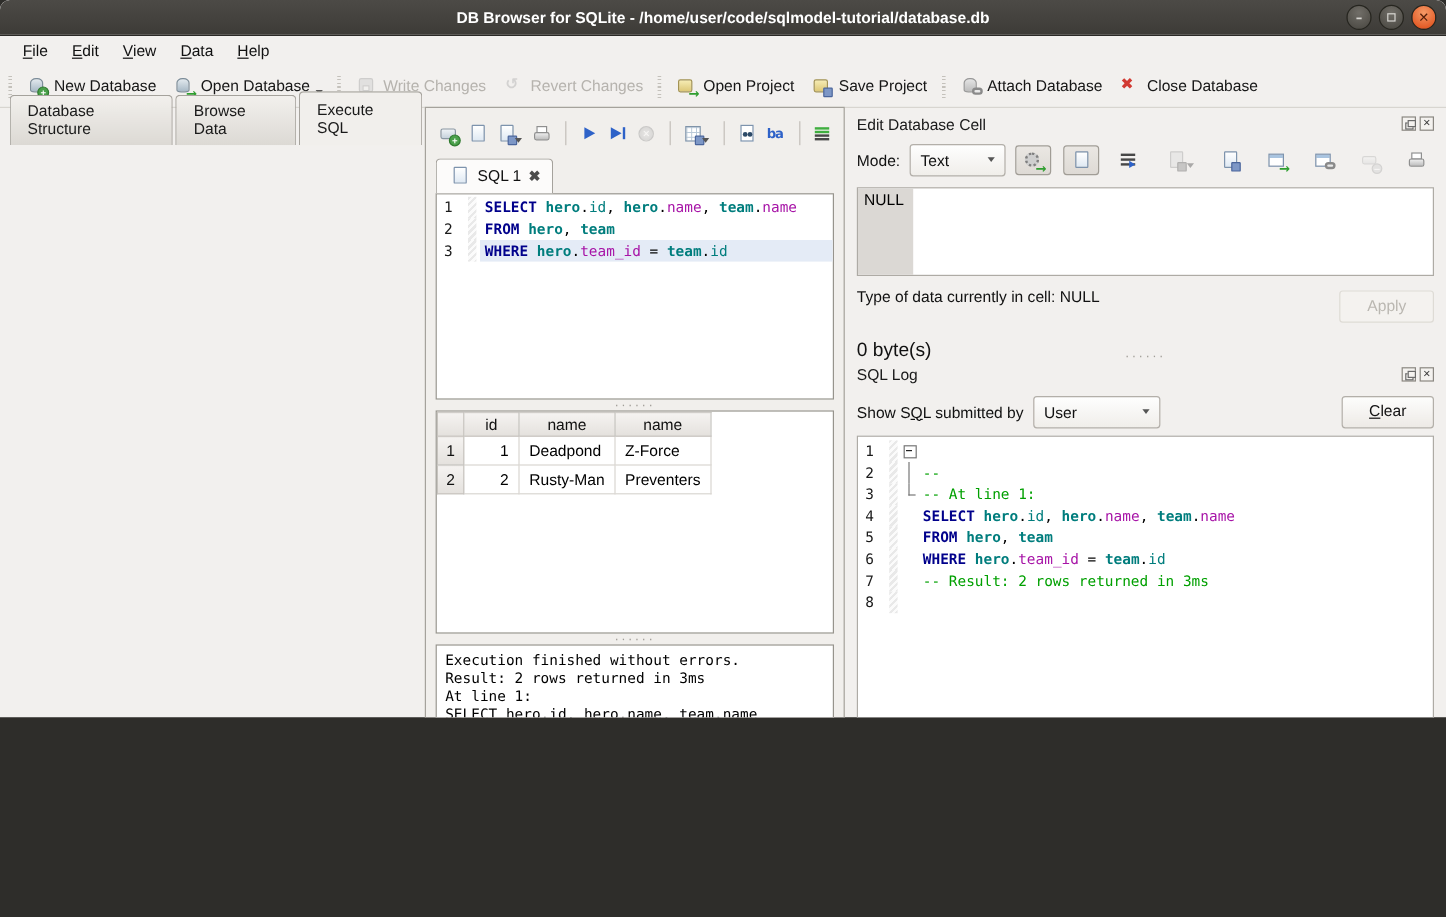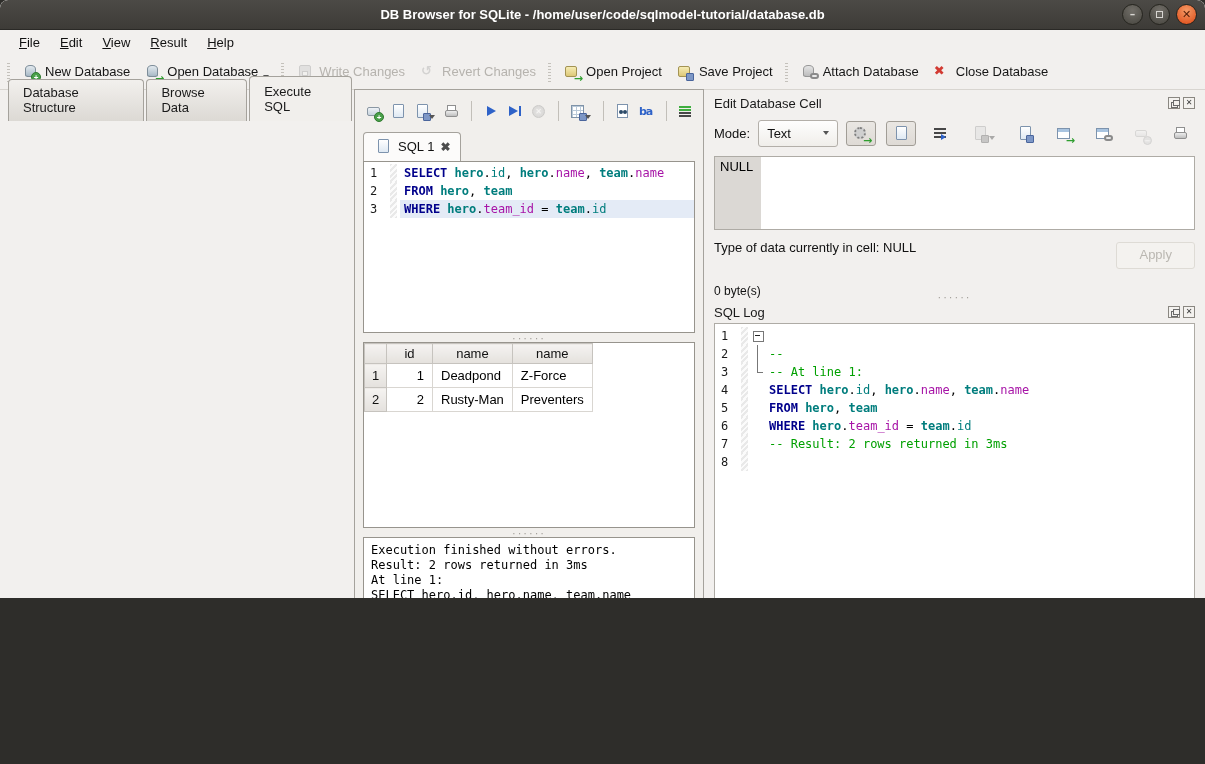--- a/index.html
+++ b/index.html
@@ -147,21 +147,21 @@
   .cell-icons{display:flex;align-items:center;gap:11px;margin-left:auto;}
   .cell-icons .plain{padding:4px 5px;display:inline-flex;align-items:center;}
   .dis{opacity:.45;filter:grayscale(1);}
 
   .cell-box{height:74px;border:1px solid #aeaba5;background:#fff;position:relative;margin-top:4px;}
   .cell-gutter{position:absolute;left:0;top:0;bottom:0;width:46px;background:#dbd8d4;}
   .cell-value{position:absolute;left:5px;top:2px;font-size:13px;color:#000;}
 
   .cellinfo{position:relative;margin-top:10px;height:52px;}
   .cellinfo .t1{font-size:13px;color:#111;margin-bottom:7px;}
-  .cellinfo .t2{font-size:12px;color:#111;margin-top:29px;}
+  .cellinfo .t2{font-size:16px;color:#111;margin-top:29px;}
   .btn{display:inline-block;height:27px;padding:4px 22px;border:1px solid #b3afa9;border-radius:3px;
     background:linear-gradient(#fdfdfc,#edeae6);font-size:13px;color:#111;text-align:center;}
   .btn.disabled{background:#f4f2ef;border-color:#dedbd5;color:#bab7b1;}
   .btn-apply{position:absolute;right:0;top:2px;}
   .btn-clear .ul{display:inline-block;}
   .btn-clear .ul::first-letter{text-decoration:underline;}
 
   .filter-row{display:flex;align-items:center;height:40px;gap:8px;}
   .filter-label .u{text-decoration:underline;}
   .filter-row .select{width:106px;}
@@ -196,21 +196,21 @@
       <div class="wbtn">–</div>
       <div class="wbtn"><span class="sq"></span></div>
       <div class="wbtn close">✕</div>
     </div>
   </div>
 
   <div class="menubar">
       <span class="menu-item">File</span>
       <span class="menu-item">Edit</span>
       <span class="menu-item">View</span>
-      <span class="menu-item">Result</span>
+      <span class="menu-item">Data</span>
       <span class="menu-item">Help</span>
     </div>
 
   <div class="toolbar">
       <span class="tb-sep"></span>
       <div class="tb-btn">
         <span class="ic i-db b-plus"></span>
         <span class="tb-label">New Database</span>
       </div>
       <div class="tb-btn">
@@ -428,20 +428,28 @@
       <div class="splitter">······</div>
 
       <div class="dock-header">
         <span class="dock-title">SQL Log</span>
         <span class="dock-icons">
           <span class="dk dk-float"></span>
           <span class="dk dk-close"></span>
         </span>
       </div>
 
+      <div class="filter-row">
+        <span class="lbl filter-label"><span>Show S</span><span class="u">Q</span><span>L submitted by</span></span>
+        <span class="select">
+          <span>User</span>
+          <span class="caret"></span>
+        </span>
+        <span class="btn btn-clear"><span class="ul">Clear</span></span>
+      </div>
 
       <div class="log-wrap">
         <div id="logbox">
             <div class="cl">
               <span class="ln">1</span>
               <span class="hatch"></span>
               <span class="fold box"></span>
             </div>
             <div class="cl">
               <span class="ln">2</span>

